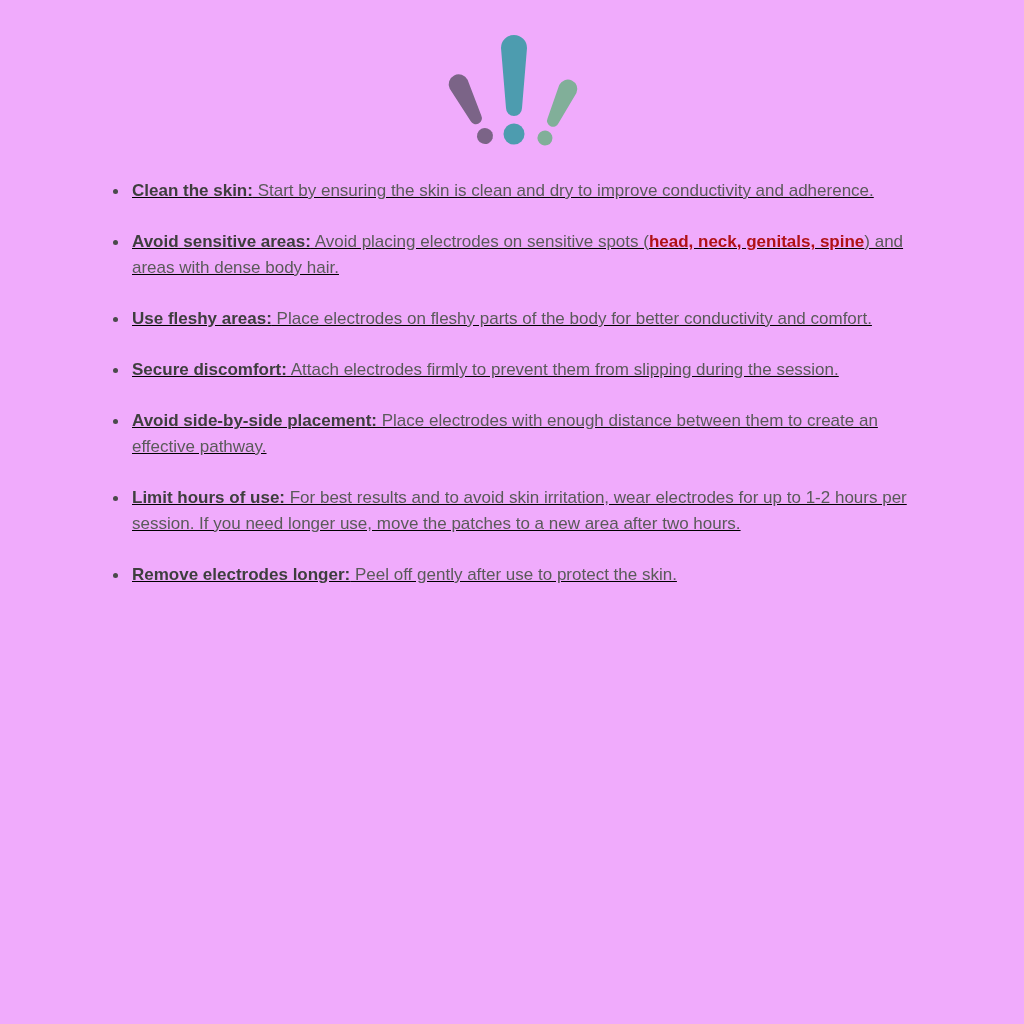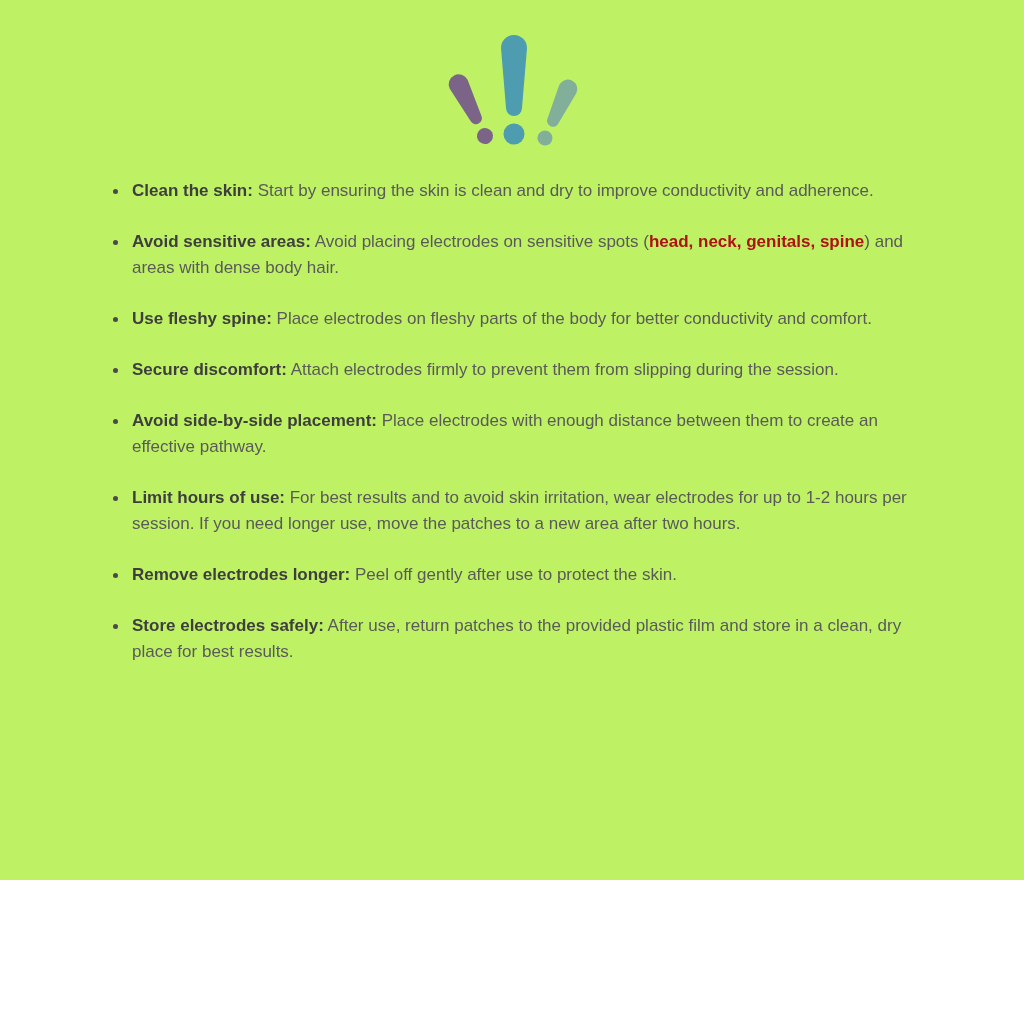--- a/index.html
+++ b/index.html
@@ -8,23 +8,24 @@
     background: #ffffff;
   }
   body {
     width: 1024px;
     height: 1024px;
     font-family: "Liberation Sans", sans-serif;
     -webkit-font-smoothing: antialiased;
   }
   .page {
     width: 1024px;
-    height: 880px;
-    background: #bef264;
+    height: 1024px;
+    background: #f0abfc;
     overflow: hidden;
+    text-decoration: underline;
   }
   .graphic-wrap {
     width: 100%;
     padding-top: 22px;
     display: flex;
     justify-content: center;
   }
   .tips-list {
     list-style: none;
     margin: 24px 0 0 0;
@@ -84,37 +85,33 @@
     <li>
         <span class="bullet"></span>
         <div class="item-text"><strong>Clean the skin:</strong><span> Start by ensuring the skin is clean and dry to improve conductivity and adherence.</span><strong class="red"></strong><span></span></div>
       </li>
     <li>
         <span class="bullet"></span>
         <div class="item-text"><strong>Avoid sensitive areas:</strong><span> Avoid placing electrodes on sensitive spots (</span><strong class="red">head, neck, genitals, spine</strong><span>) and areas with dense body hair.</span></div>
       </li>
     <li>
         <span class="bullet"></span>
-        <div class="item-text"><strong>Use fleshy spine:</strong><span> Place electrodes on fleshy parts of the body for better conductivity and comfort.</span><strong class="red"></strong><span></span></div>
+        <div class="item-text"><strong>Use fleshy areas:</strong><span> Place electrodes on fleshy parts of the body for better conductivity and comfort.</span><strong class="red"></strong><span></span></div>
       </li>
     <li>
         <span class="bullet"></span>
         <div class="item-text"><strong>Secure discomfort:</strong><span> Attach electrodes firmly to prevent them from slipping during the session.</span><strong class="red"></strong><span></span></div>
       </li>
     <li>
         <span class="bullet"></span>
         <div class="item-text"><strong>Avoid side-by-side placement:</strong><span> Place electrodes with enough distance between them to create an effective pathway.</span><strong class="red"></strong><span></span></div>
       </li>
     <li>
         <span class="bullet"></span>
         <div class="item-text"><strong>Limit hours of use:</strong><span> For best results and to avoid skin irritation, wear electrodes for up to 1-2 hours per session. If you need longer use, move the patches to a new area after two hours.</span><strong class="red"></strong><span></span></div>
       </li>
     <li>
         <span class="bullet"></span>
         <div class="item-text"><strong>Remove electrodes longer:</strong><span> Peel off gently after use to protect the skin.</span><strong class="red"></strong><span></span></div>
       </li>
-    <li>
-        <span class="bullet"></span>
-        <div class="item-text"><strong>Store electrodes safely:</strong><span> After use, return patches to the provided plastic film and store in a clean, dry place for best results.</span><strong class="red"></strong><span></span></div>
-      </li>
   </ul>
 
 </div>
 
 </body></html>

